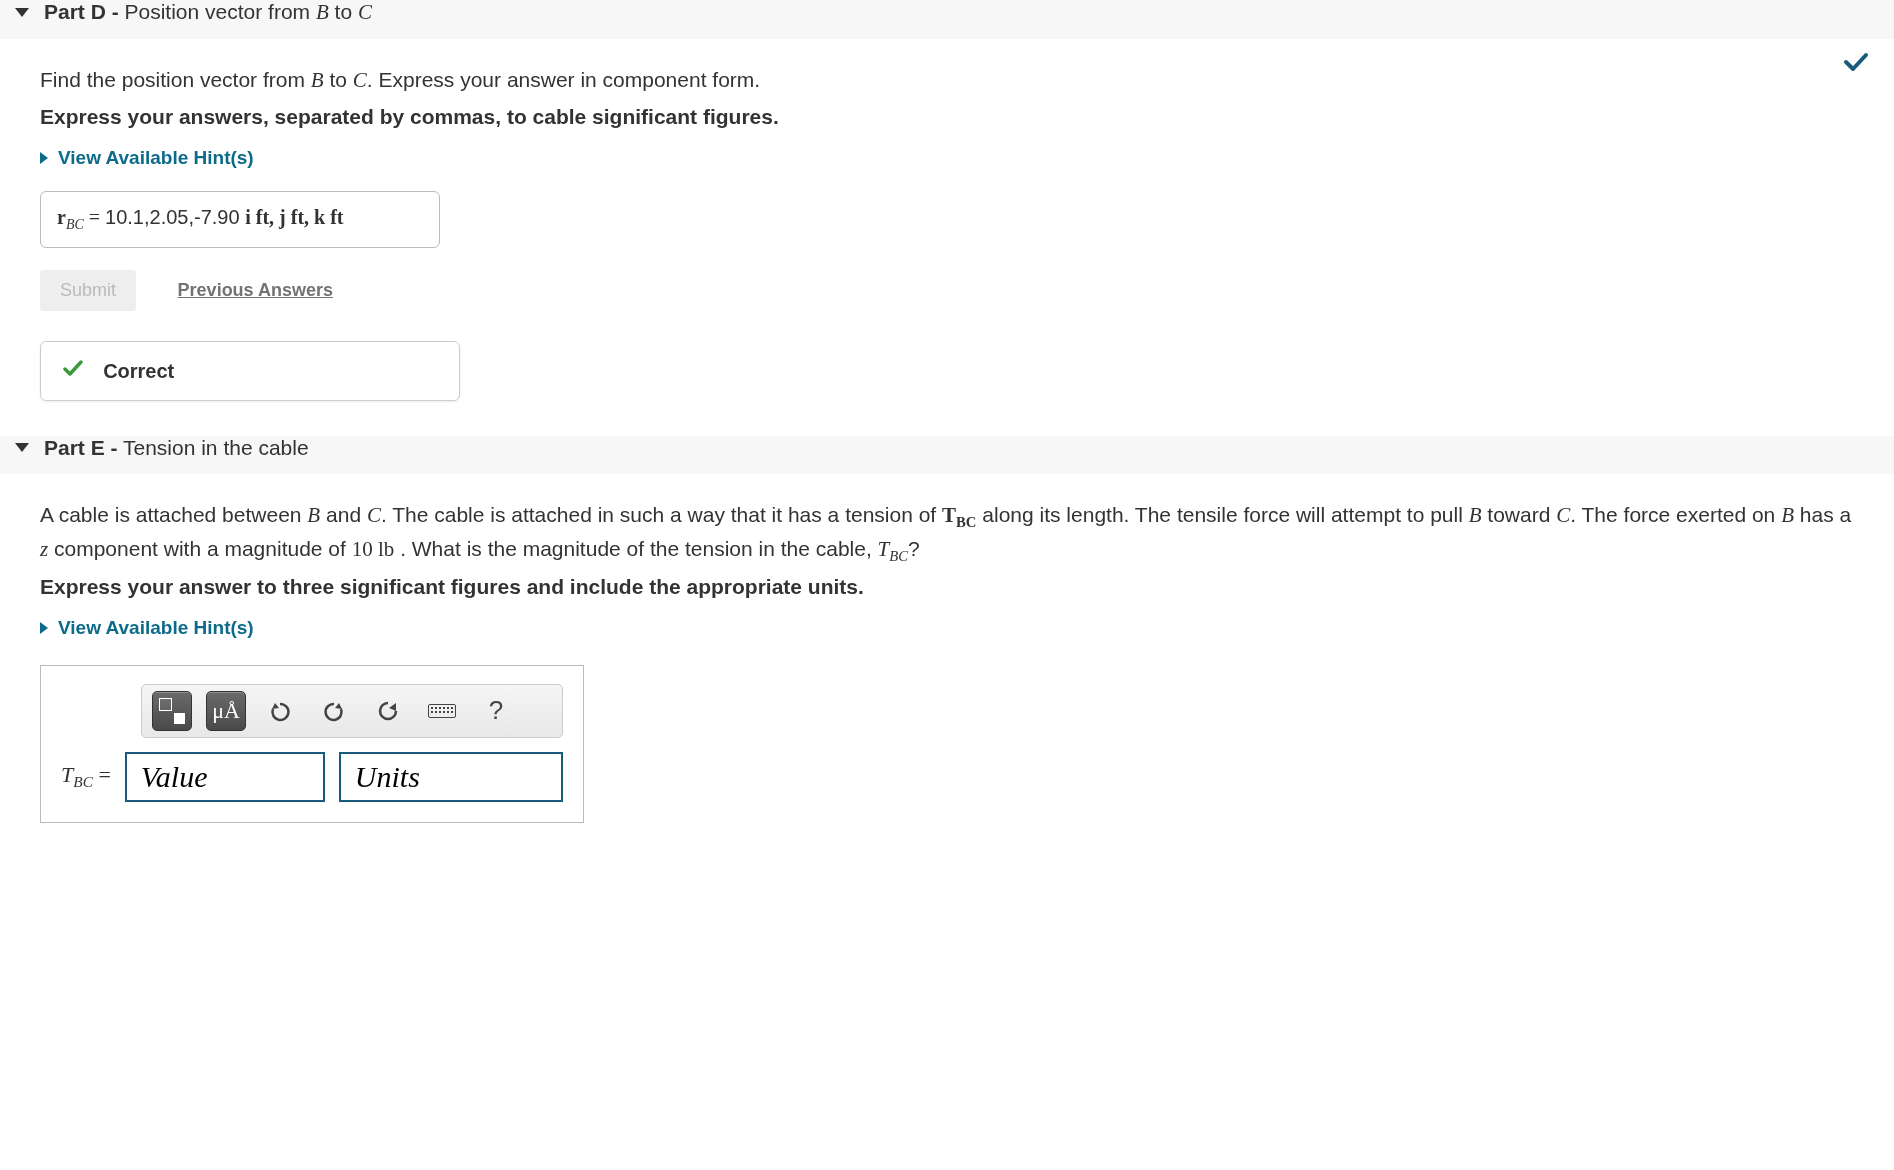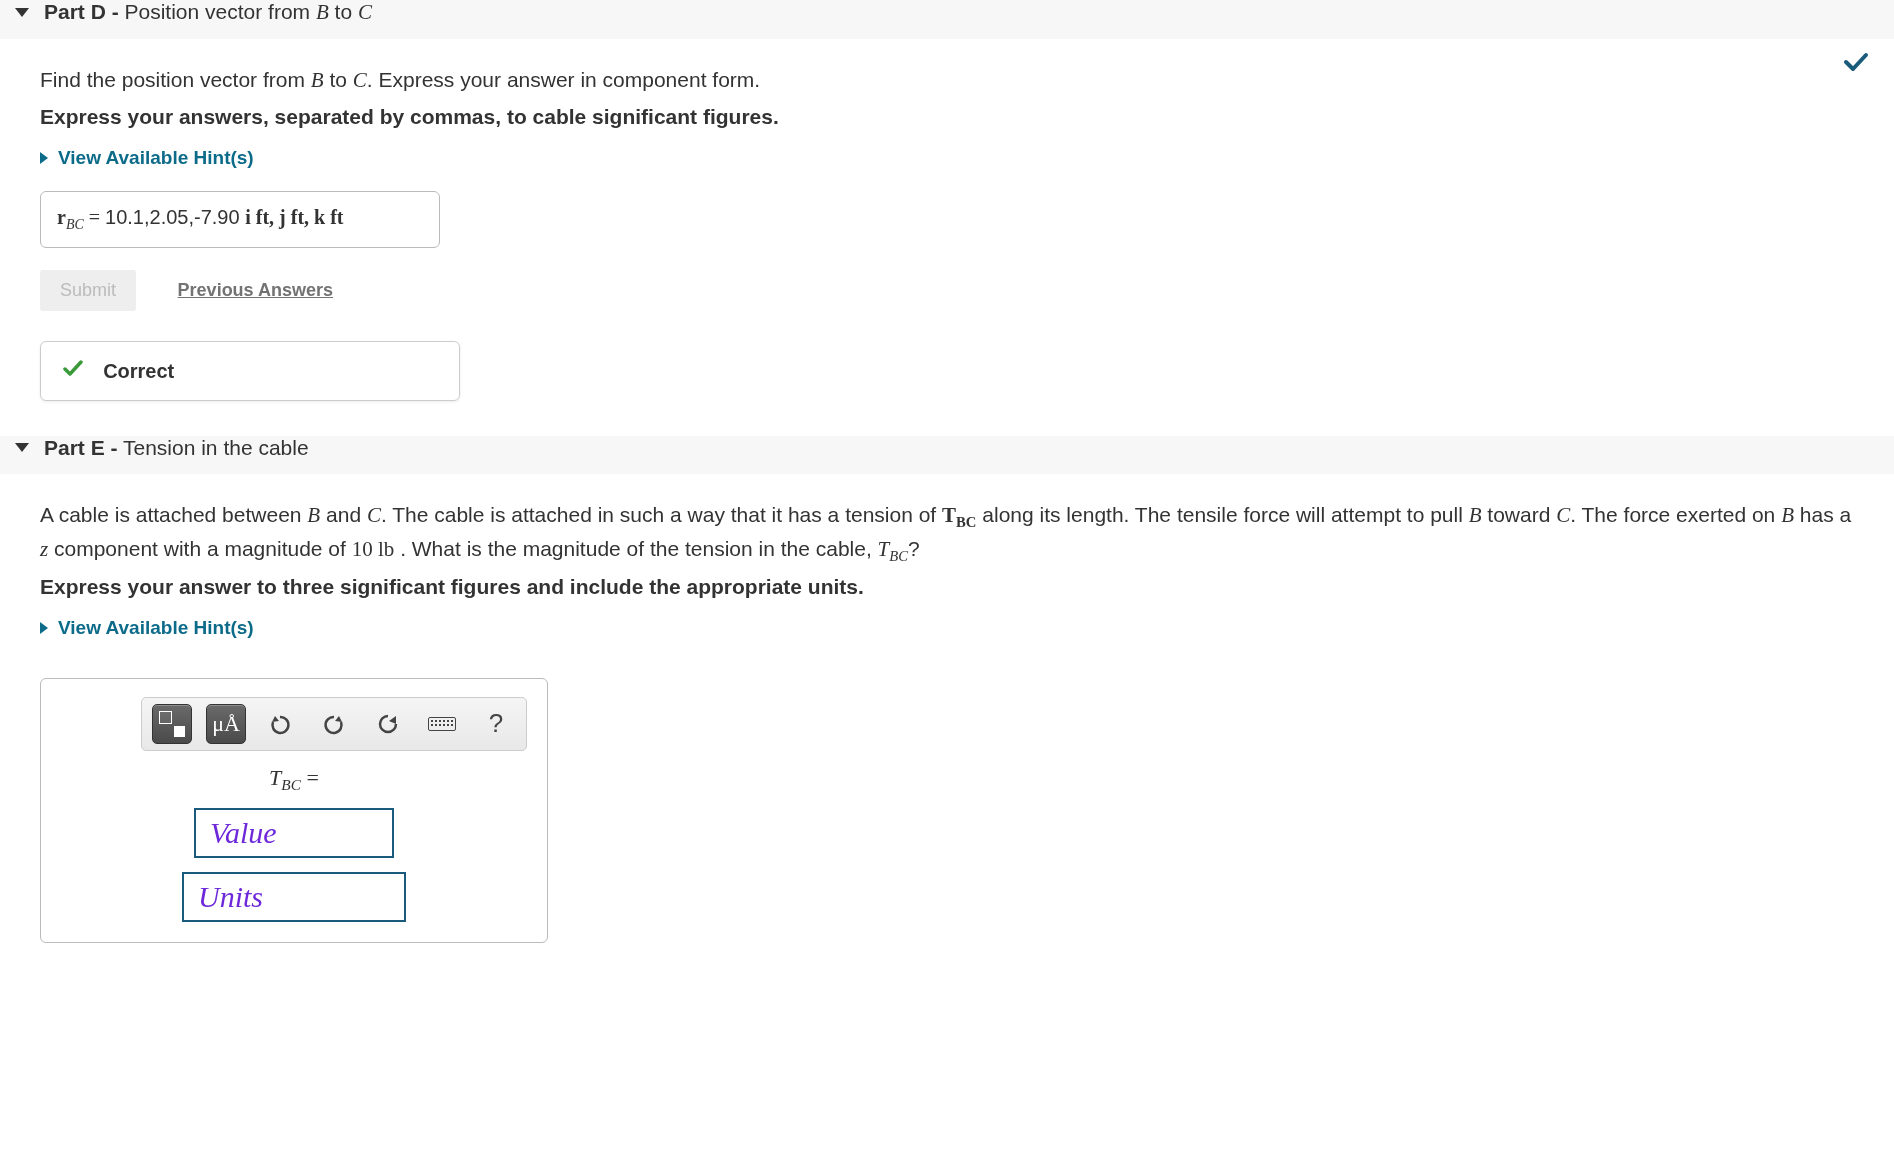--- a/index.html
+++ b/index.html
@@ -111,24 +111,24 @@
   .correct-box .label {
     font-weight: bold;
     font-size: 20px;
   }
   .serif-i { font-family: Georgia, 'Times New Roman', serif; font-style: italic; }
   .serif { font-family: Georgia, 'Times New Roman', serif; }
 
   
   .input-panel {
     border: 1px solid #bbb;
-    border-radius: 6px;
+    border-radius: 0;
     padding: 18px 20px 20px 20px;
     display: inline-block;
-    margin-top: 17px;
+    margin-top: 4px;
   }
   .toolbar {
     background: linear-gradient(#f5f5f5,#e8e8e8);
     border: 1px solid #ccc;
     border-radius: 5px;
     padding: 6px 10px;
     display: flex;
     align-items: center;
     gap: 14px;
     margin-left: 80px;
@@ -167,33 +167,33 @@
     content:""; position:absolute; left:2px; right:2px; top:2px; height:2px;
     background:
       repeating-linear-gradient(90deg,#444 0 2px, transparent 2px 4px);
   }
   .kbd-icon::after {
     content:""; position:absolute; left:2px; right:2px; top:6px; height:2px;
     background:
       repeating-linear-gradient(90deg,#444 0 2px, transparent 2px 4px);
   }
   .eq-row {
-    display:flex; align-items:center; gap: 14px; flex-direction: column;
+    display:flex; align-items:center; gap: 14px;
   }
   .eq-row .lhs {
     font-family: Georgia,'Times New Roman',serif;
     font-size: 22px;
   }
   .field {
     border: 2px solid #1a5a7a;
     height: 50px;
     font-family: Georgia,'Times New Roman',serif;
     font-style: italic;
     font-size: 30px;
-    color: #6d28d9;
+    color: #000000;
     padding: 4px 14px;
     display:flex; align-items:center;
   }
   .field.value { width: 200px; }
   .field.units { width: 224px; }
   sub { font-size: 0.7em; }
 </style>
 </head>
 <body>
 

